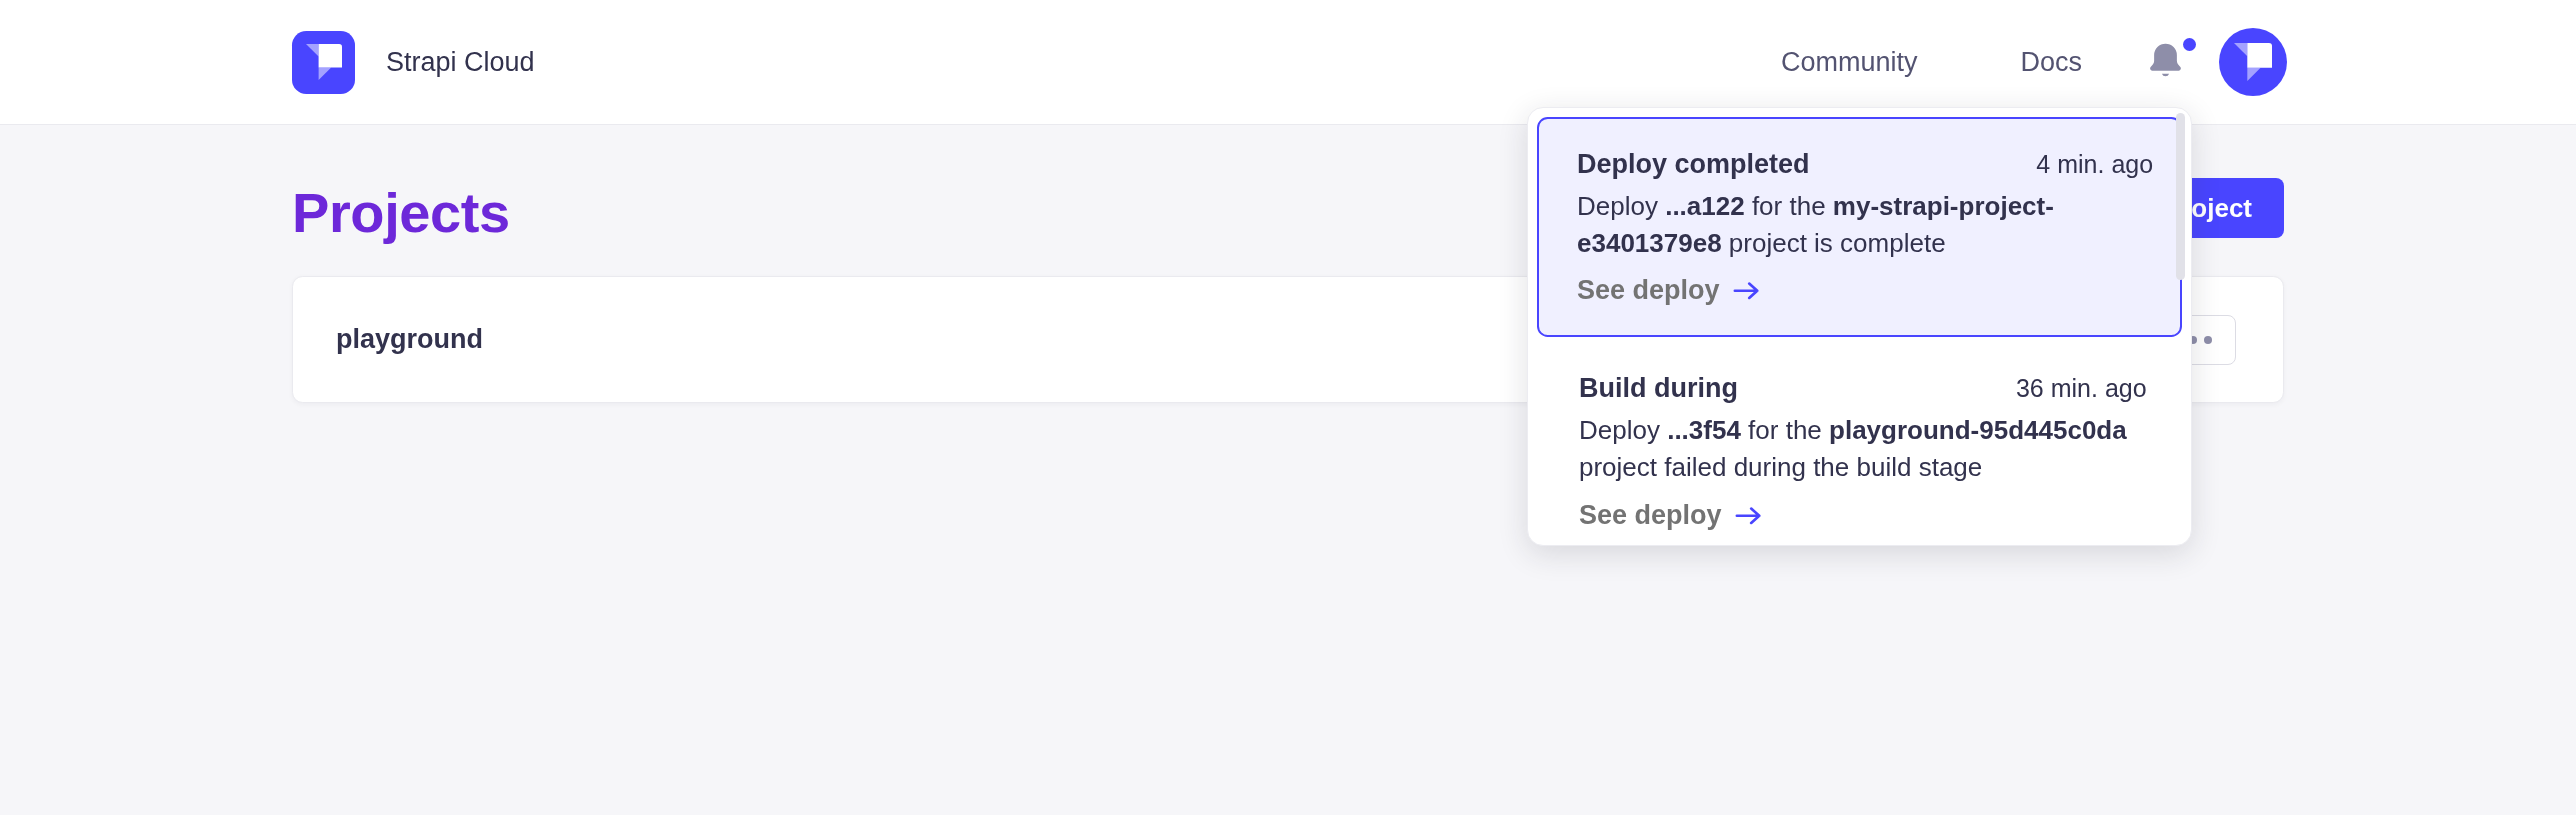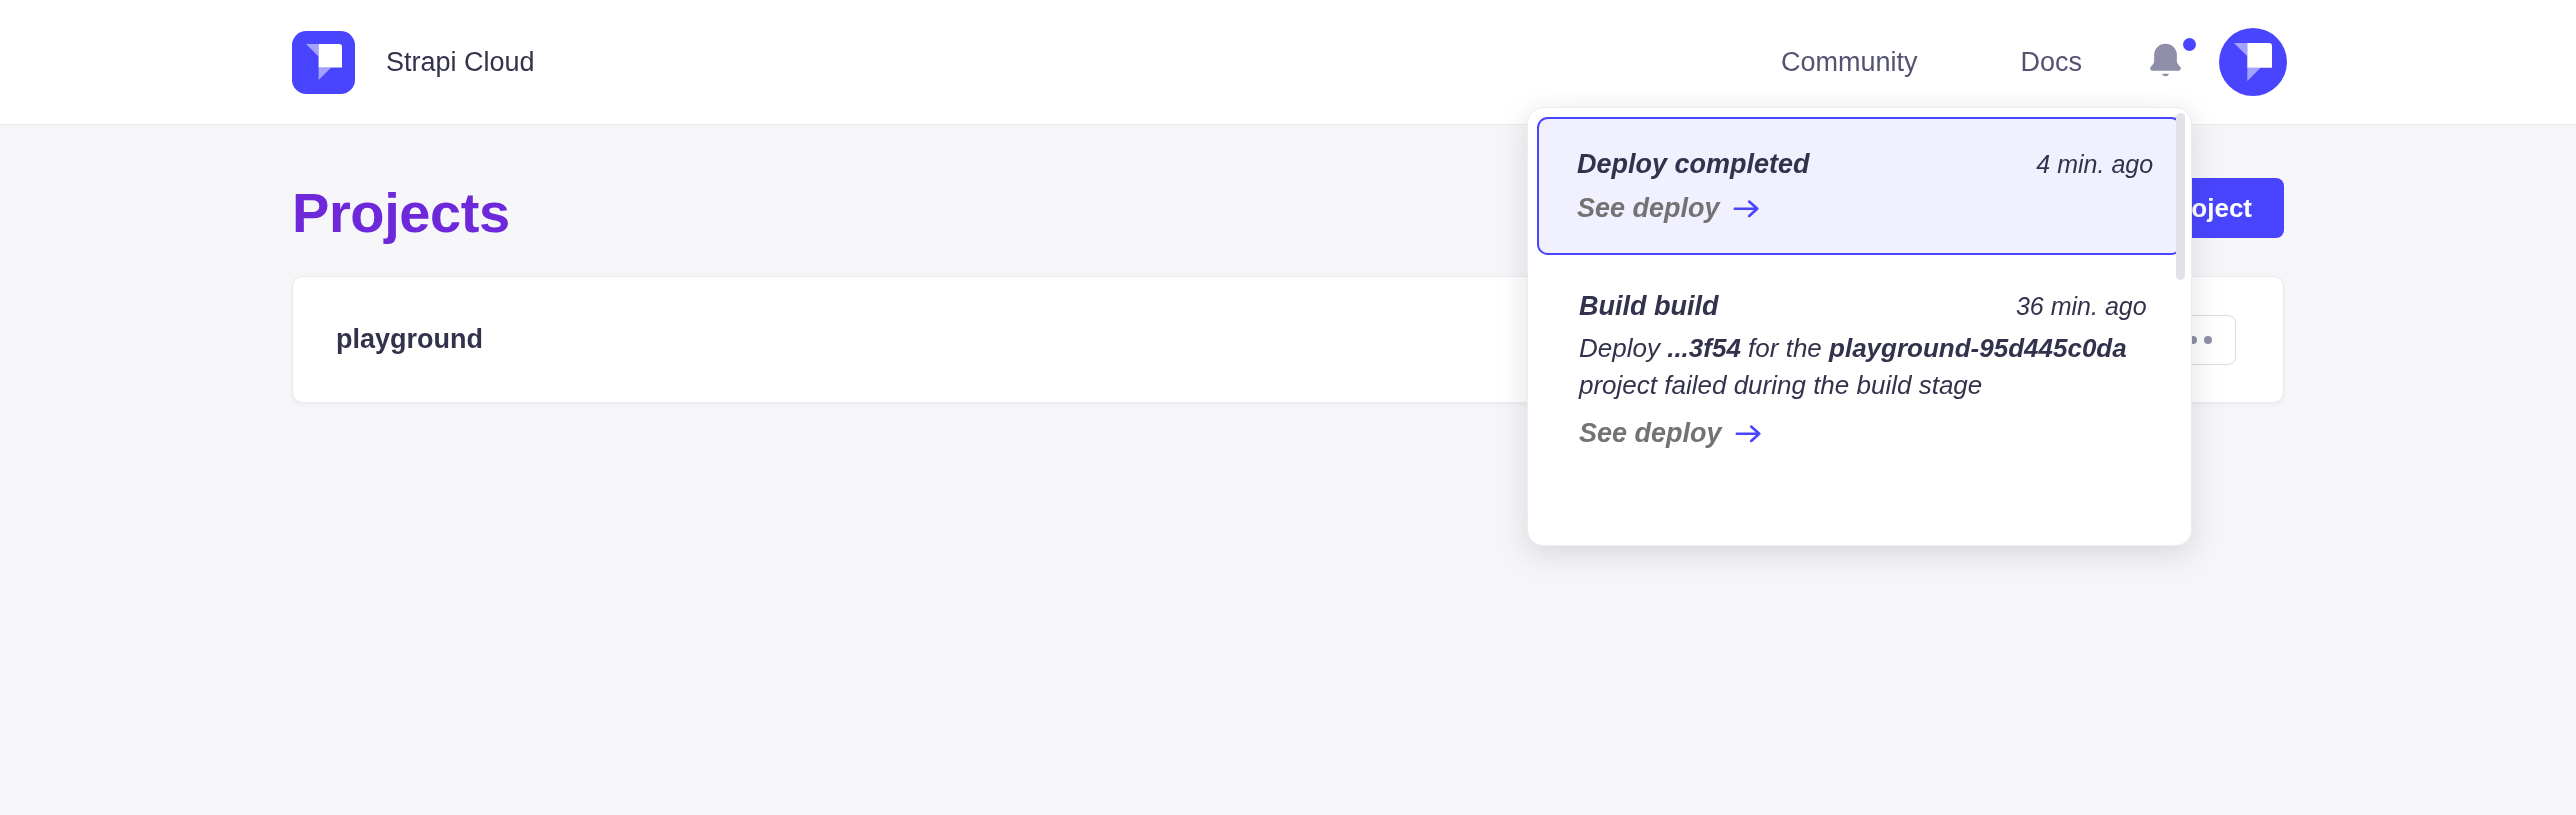--- a/index.html
+++ b/index.html
@@ -90,21 +90,21 @@
     border-radius: 16px;
     box-shadow: 0 7.2px 30px rgba(33,33,52,0.14);
     padding: 9px;
     z-index: 100;
   }
   .scroll-thumb {
     position: absolute; top: 4.5px; right: 6.3px;
     width: 9px; height: 167px; border-radius: 5.4px;
     background: #e1e1e8;
   }
-  .notif-item { border-radius: 10.7px; font-style: italic; }
+  .notif-item { border-radius: 10.7px; }
   .notif-item.highlighted {
     background: #f0f0ff;
     border: 2.7px solid #4945ff;
     padding: 30px 21.5px 29px 38px;
   }
   .notif-item.plain { padding: 36px 30px 0 42px; }
   .notif-head { display: flex; align-items: baseline; }
   .notif-title { font-size: 27px; font-weight: 600; color: #32324d; }
   .notif-time { margin-left: auto; font-size: 25px; color: #32324d; padding-right: 5.4px; }
   .notif-body { margin-top: 8px; font-size: 26px; line-height: 37px; color: #32324d; max-width: 587px; }
@@ -166,31 +166,32 @@
 </div>
 
 <div class="dropdown">
   <div class="scroll-thumb"></div>
 
   <div class="notif-item highlighted">
     <div class="notif-head">
       <span class="notif-title">Deploy completed</span>
       <span class="notif-time">4 min. ago</span>
     </div>
+    <div class="notif-body"><span>Deploy </span><span class="b">...a122</span><span> for the </span><span class="b">my-strapi-project-e3401379e8</span><span> project is complete</span></div>
     <div class="notif-link">
       <span>See deploy</span>
       <svg width="29" height="21.5" viewBox="0 0 32 24">
         <path d="M3 12 H28 M19 4 l9 8 -9 8" stroke="#4945ff" stroke-width="3" fill="none" stroke-linecap="round" stroke-linejoin="round"></path>
       </svg>
     </div>
   </div>
 
   <div class="notif-item plain">
     <div class="notif-head">
-      <span class="notif-title">Build build</span>
+      <span class="notif-title">Build during</span>
       <span class="notif-time">36 min. ago</span>
     </div>
     <div class="notif-body"><span>Deploy </span><span class="b">...3f54</span><span> for the </span><span class="b">playground-95d445c0da</span><span> project failed during the build stage</span></div>
     <div class="notif-link">
       <span>See deploy</span>
       <svg width="29" height="21.5" viewBox="0 0 32 24">
         <path d="M3 12 H28 M19 4 l9 8 -9 8" stroke="#4945ff" stroke-width="3" fill="none" stroke-linecap="round" stroke-linejoin="round"></path>
       </svg>
     </div>
   </div>

